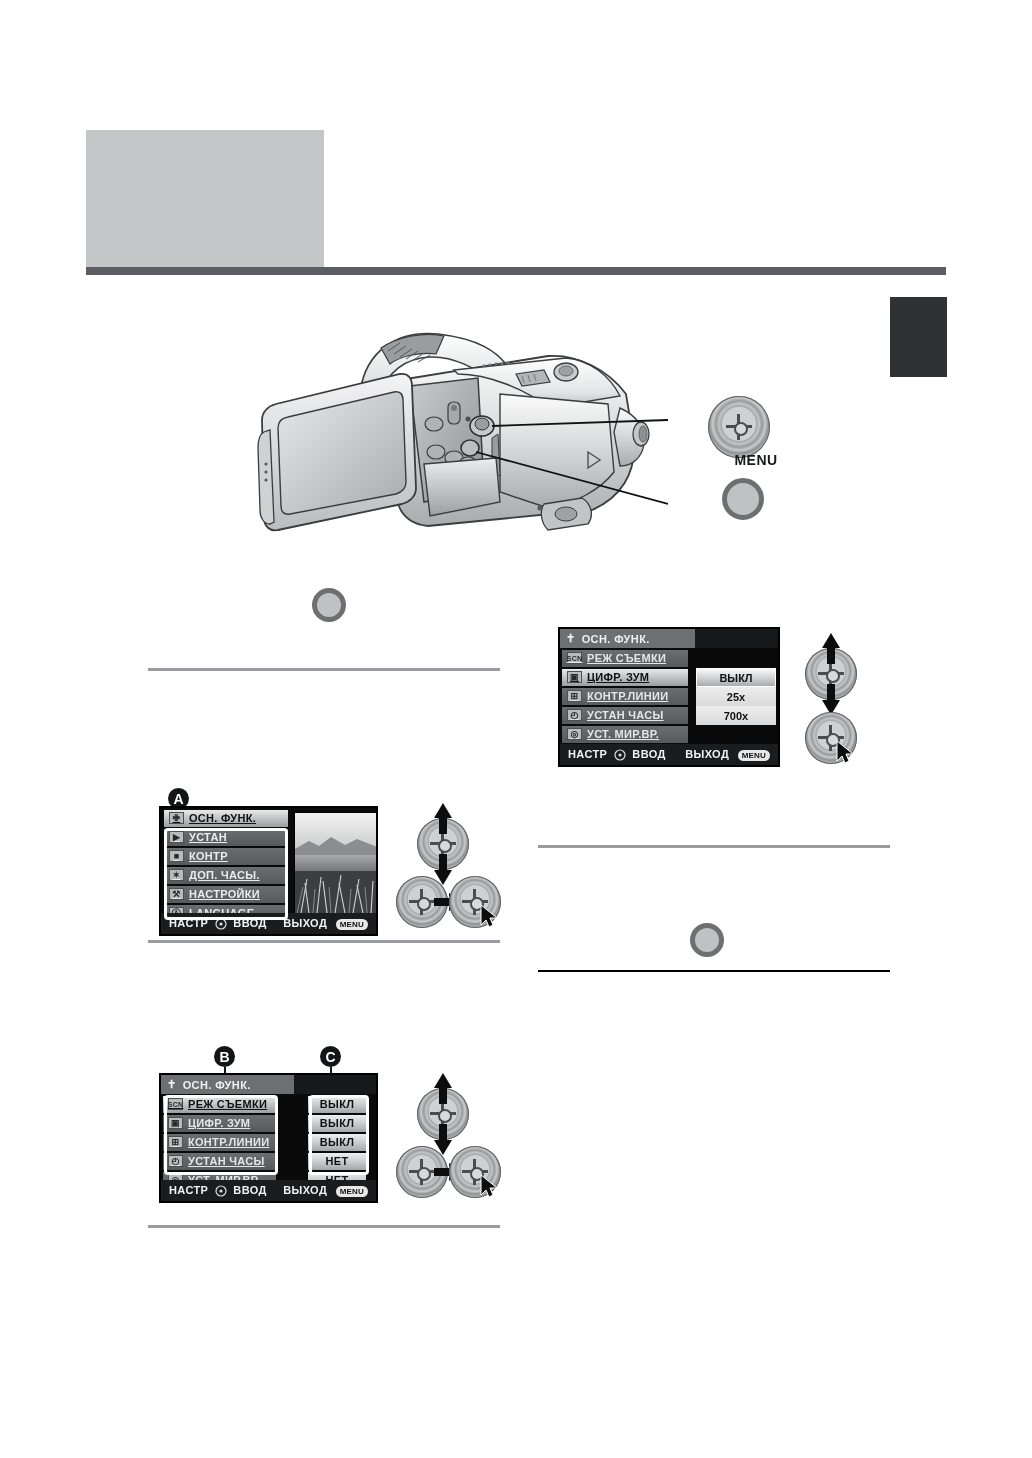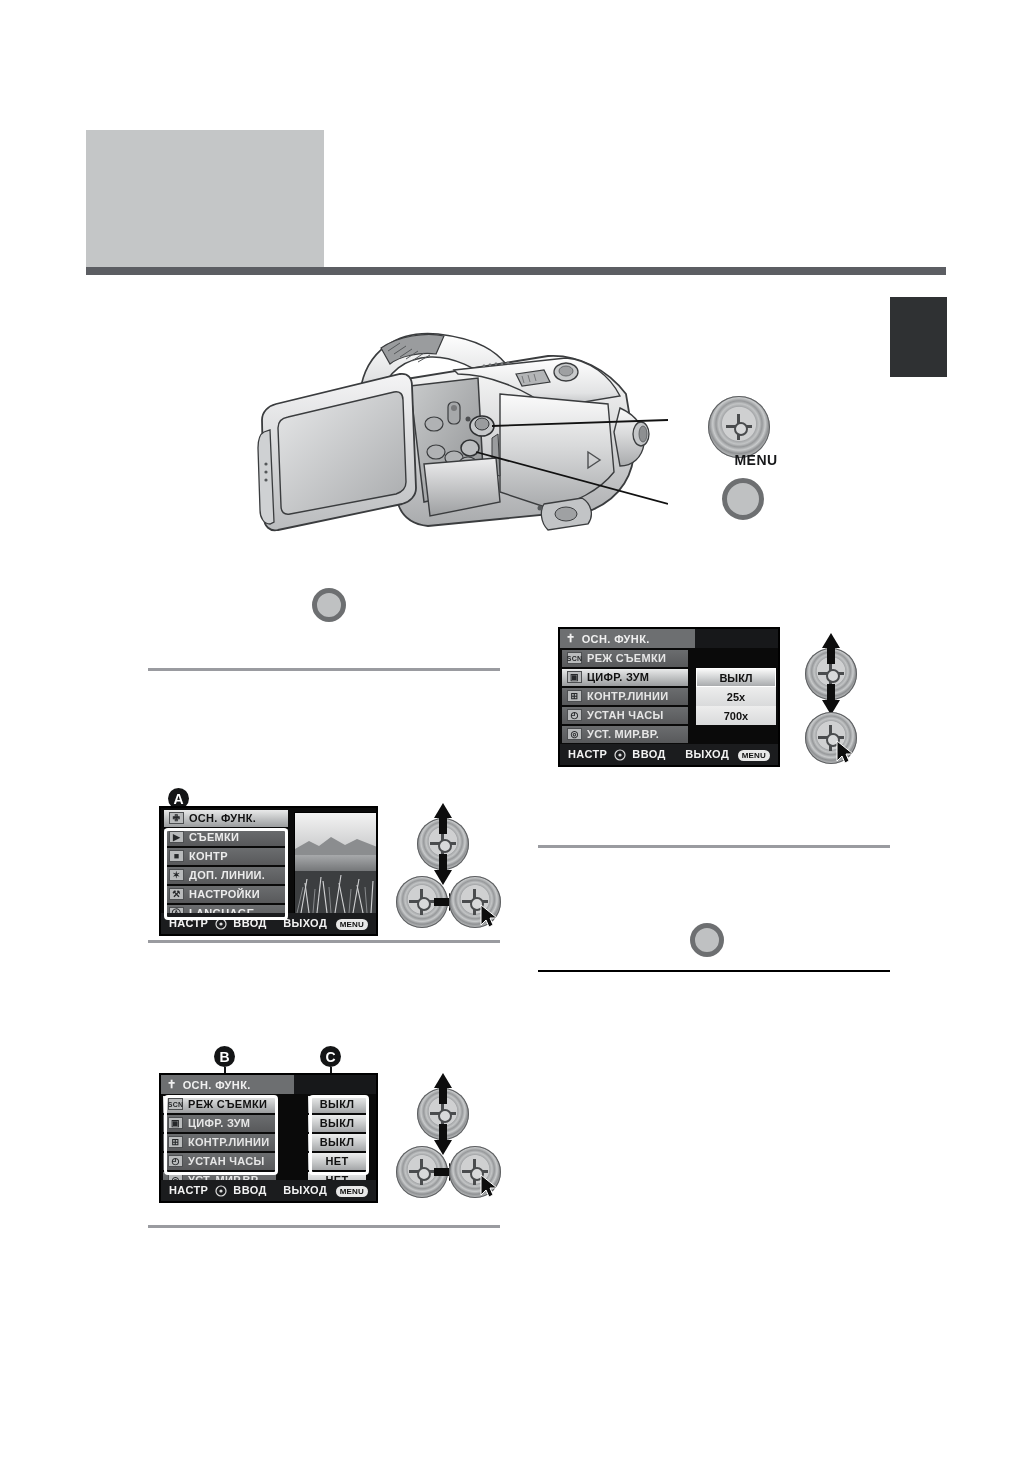--- a/index.html
+++ b/index.html
@@ -168,20 +168,21 @@
     font-size: 11px;
     font-weight: bold;
     letter-spacing: 0.3px;
   }
   .lcd-row .label-cell {
     flex: 0 0 auto;
     display: flex; align-items: center;
     padding-left: 5px;
     height: 17px;
     box-sizing: border-box;
+    text-decoration: underline;
   }
   .row-ico {
     width: 15px; height: 12px;
     margin-right: 5px;
     flex: 0 0 auto;
     background: #b9bbbc;
     border: 1px solid #4d4f51;
     box-sizing: border-box;
     display: inline-block;
     position: relative;
@@ -389,33 +390,33 @@
     <div class="lcd-rows" id="mainRows">
         <div class="lcd-row">
           <div class="label-cell" style="width: 124px; margin: 1px 0px 0px 3px; background: linear-gradient(rgb(233, 234, 234) 0%, rgb(189, 191, 192) 55%, rgb(155, 157, 159) 100%); color: rgb(17, 17, 17);">
             <span class="row-ico" style="display: flex; align-items: center; justify-content: center; font-size: 9px; color: rgb(38, 40, 42); font-weight: bold;">✙</span>
             <span>ОСН. ФУНК.</span>
           </div>
         </div>
         <div class="lcd-row">
           <div class="label-cell" style="width: 124px; margin: 1px 0px 0px 3px; background: linear-gradient(rgb(107, 109, 111) 0%, rgb(88, 89, 91) 100%); color: rgb(236, 236, 236);">
             <span class="row-ico" style="display: flex; align-items: center; justify-content: center; font-size: 9px; color: rgb(38, 40, 42); font-weight: bold;">▶</span>
-            <span>СЪЕМКИ</span>
+            <span>УСТАН</span>
           </div>
         </div>
         <div class="lcd-row">
           <div class="label-cell" style="width: 124px; margin: 1px 0px 0px 3px; background: linear-gradient(rgb(107, 109, 111) 0%, rgb(88, 89, 91) 100%); color: rgb(236, 236, 236);">
             <span class="row-ico" style="display: flex; align-items: center; justify-content: center; font-size: 9px; color: rgb(38, 40, 42); font-weight: bold;">■</span>
             <span>КОНТР</span>
           </div>
         </div>
         <div class="lcd-row">
           <div class="label-cell" style="width: 124px; margin: 1px 0px 0px 3px; background: linear-gradient(rgb(107, 109, 111) 0%, rgb(88, 89, 91) 100%); color: rgb(236, 236, 236);">
             <span class="row-ico" style="display: flex; align-items: center; justify-content: center; font-size: 9px; color: rgb(38, 40, 42); font-weight: bold;">✶</span>
-            <span>ДОП. ЛИНИИ.</span>
+            <span>ДОП. ЧАСЫ.</span>
           </div>
         </div>
         <div class="lcd-row">
           <div class="label-cell" style="width: 124px; margin: 1px 0px 0px 3px; background: linear-gradient(rgb(107, 109, 111) 0%, rgb(88, 89, 91) 100%); color: rgb(236, 236, 236);">
             <span class="row-ico" style="display: flex; align-items: center; justify-content: center; font-size: 9px; color: rgb(38, 40, 42); font-weight: bold;">⚒</span>
             <span>НАСТРОЙКИ</span>
           </div>
         </div>
         <div class="lcd-row">
           <div class="label-cell" style="width: 124px; margin: 1px 0px 0px 3px; background: linear-gradient(rgb(107, 109, 111) 0%, rgb(88, 89, 91) 100%); color: rgb(236, 236, 236);">

